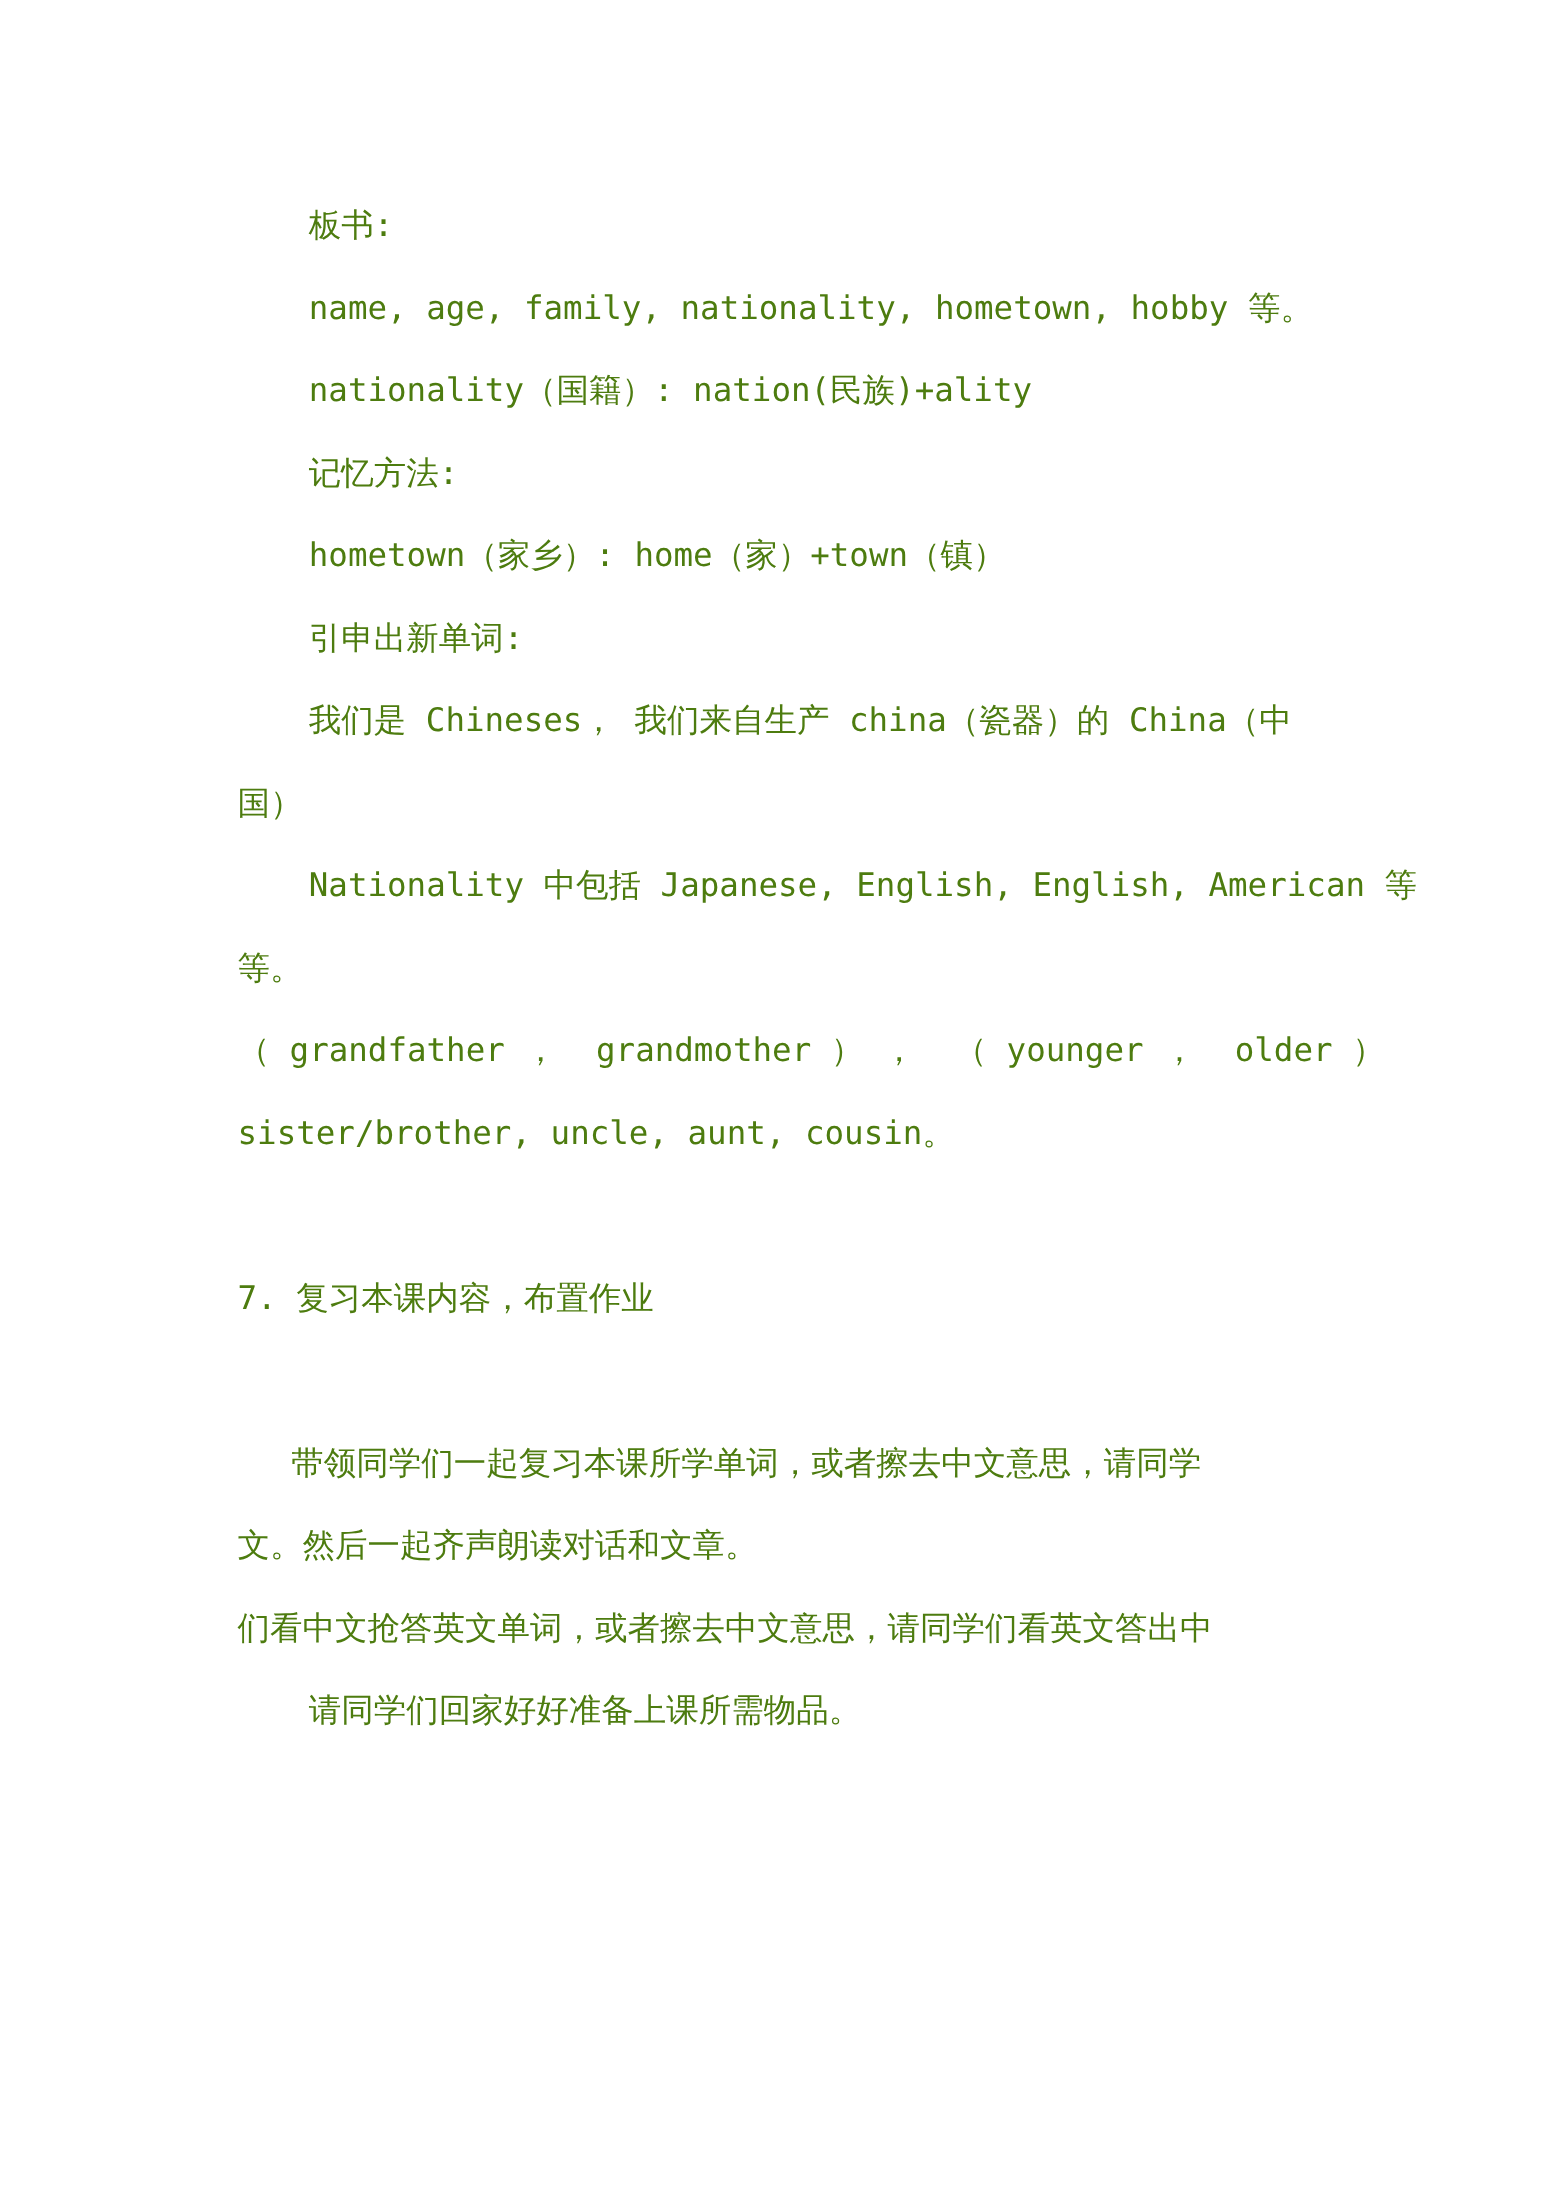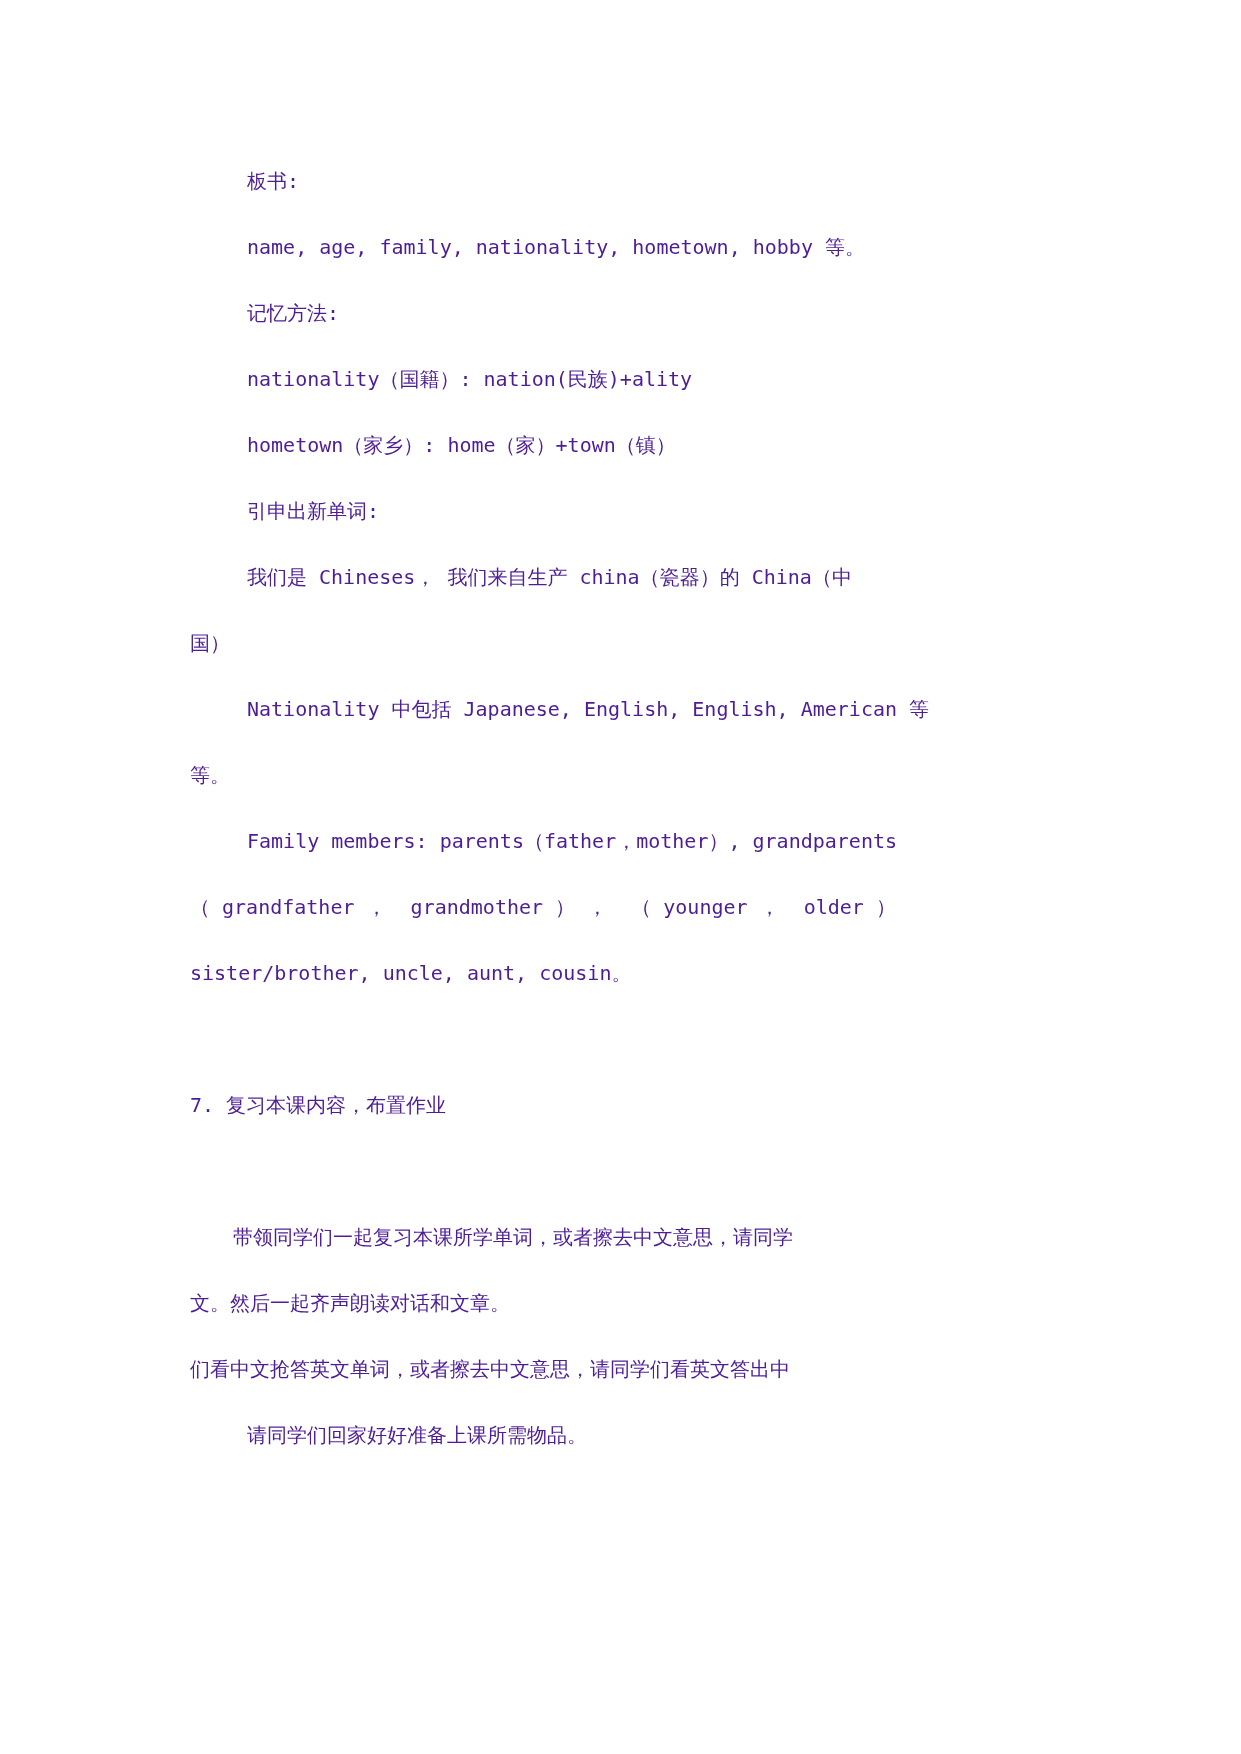--- a/index.html
+++ b/index.html
@@ -19,48 +19,47 @@
     background: #ffffff;
     box-sizing: border-box;
     padding-top: 148px;
   }
   .text-block {
     width: 100%;
   }
   .line {
     height: 66px;
     line-height: 66px;
-    font-size: 20px;
-    color: #4c1d95;
+    font-size: 26px;
+    color: #4d7c0f;
     white-space: pre;
     padding-left: 190px;
     letter-spacing: 0px;
   }
   
   .ind0 { padding-left: 190px; }
   .ind1 { }
   .ind2 { padding-left: 233px; }
   .ind3 { padding-left: 247px; }
 </style>
 </head>
 <body>
 
 <div class="page">
   <div class="text-block">
       <div class="line ind3">板书:</div>
       <div class="line ind3">name, age, family, nationality, hometown, hobby 等。</div>
+      <div class="line ind3">nationality（国籍）: nation(民族)+ality</div>
       <div class="line ind3">记忆方法:</div>
-      <div class="line ind3">nationality（国籍）: nation(民族)+ality</div>
       <div class="line ind3">hometown（家乡）: home（家）+town（镇）</div>
       <div class="line ind3">引申出新单词:</div>
       <div class="line ind3">我们是 Chineses， 我们来自生产 china（瓷器）的 China（中</div>
       <div class="line ind0">国）</div>
       <div class="line ind3">Nationality 中包括 Japanese, English, English, American 等</div>
       <div class="line ind0">等。</div>
-      <div class="line ind3">Family members: parents（father，mother）, grandparents</div>
       <div class="line ind0">（ grandfather ，  grandmother ） ，  （ younger ，  older ）</div>
       <div class="line ind0">sister/brother, uncle, aunt, cousin。</div>
       <div class="line ind0">&nbsp;</div>
       <div class="line ind1">7. 复习本课内容，布置作业</div>
       <div class="line ind0">&nbsp;</div>
       <div class="line ind2">带领同学们一起复习本课所学单词，或者擦去中文意思，请同学</div>
       <div class="line ind0">文。然后一起齐声朗读对话和文章。</div>
       <div class="line ind0">们看中文抢答英文单词，或者擦去中文意思，请同学们看英文答出中</div>
       <div class="line ind3">请同学们回家好好准备上课所需物品。</div>
     </div>

